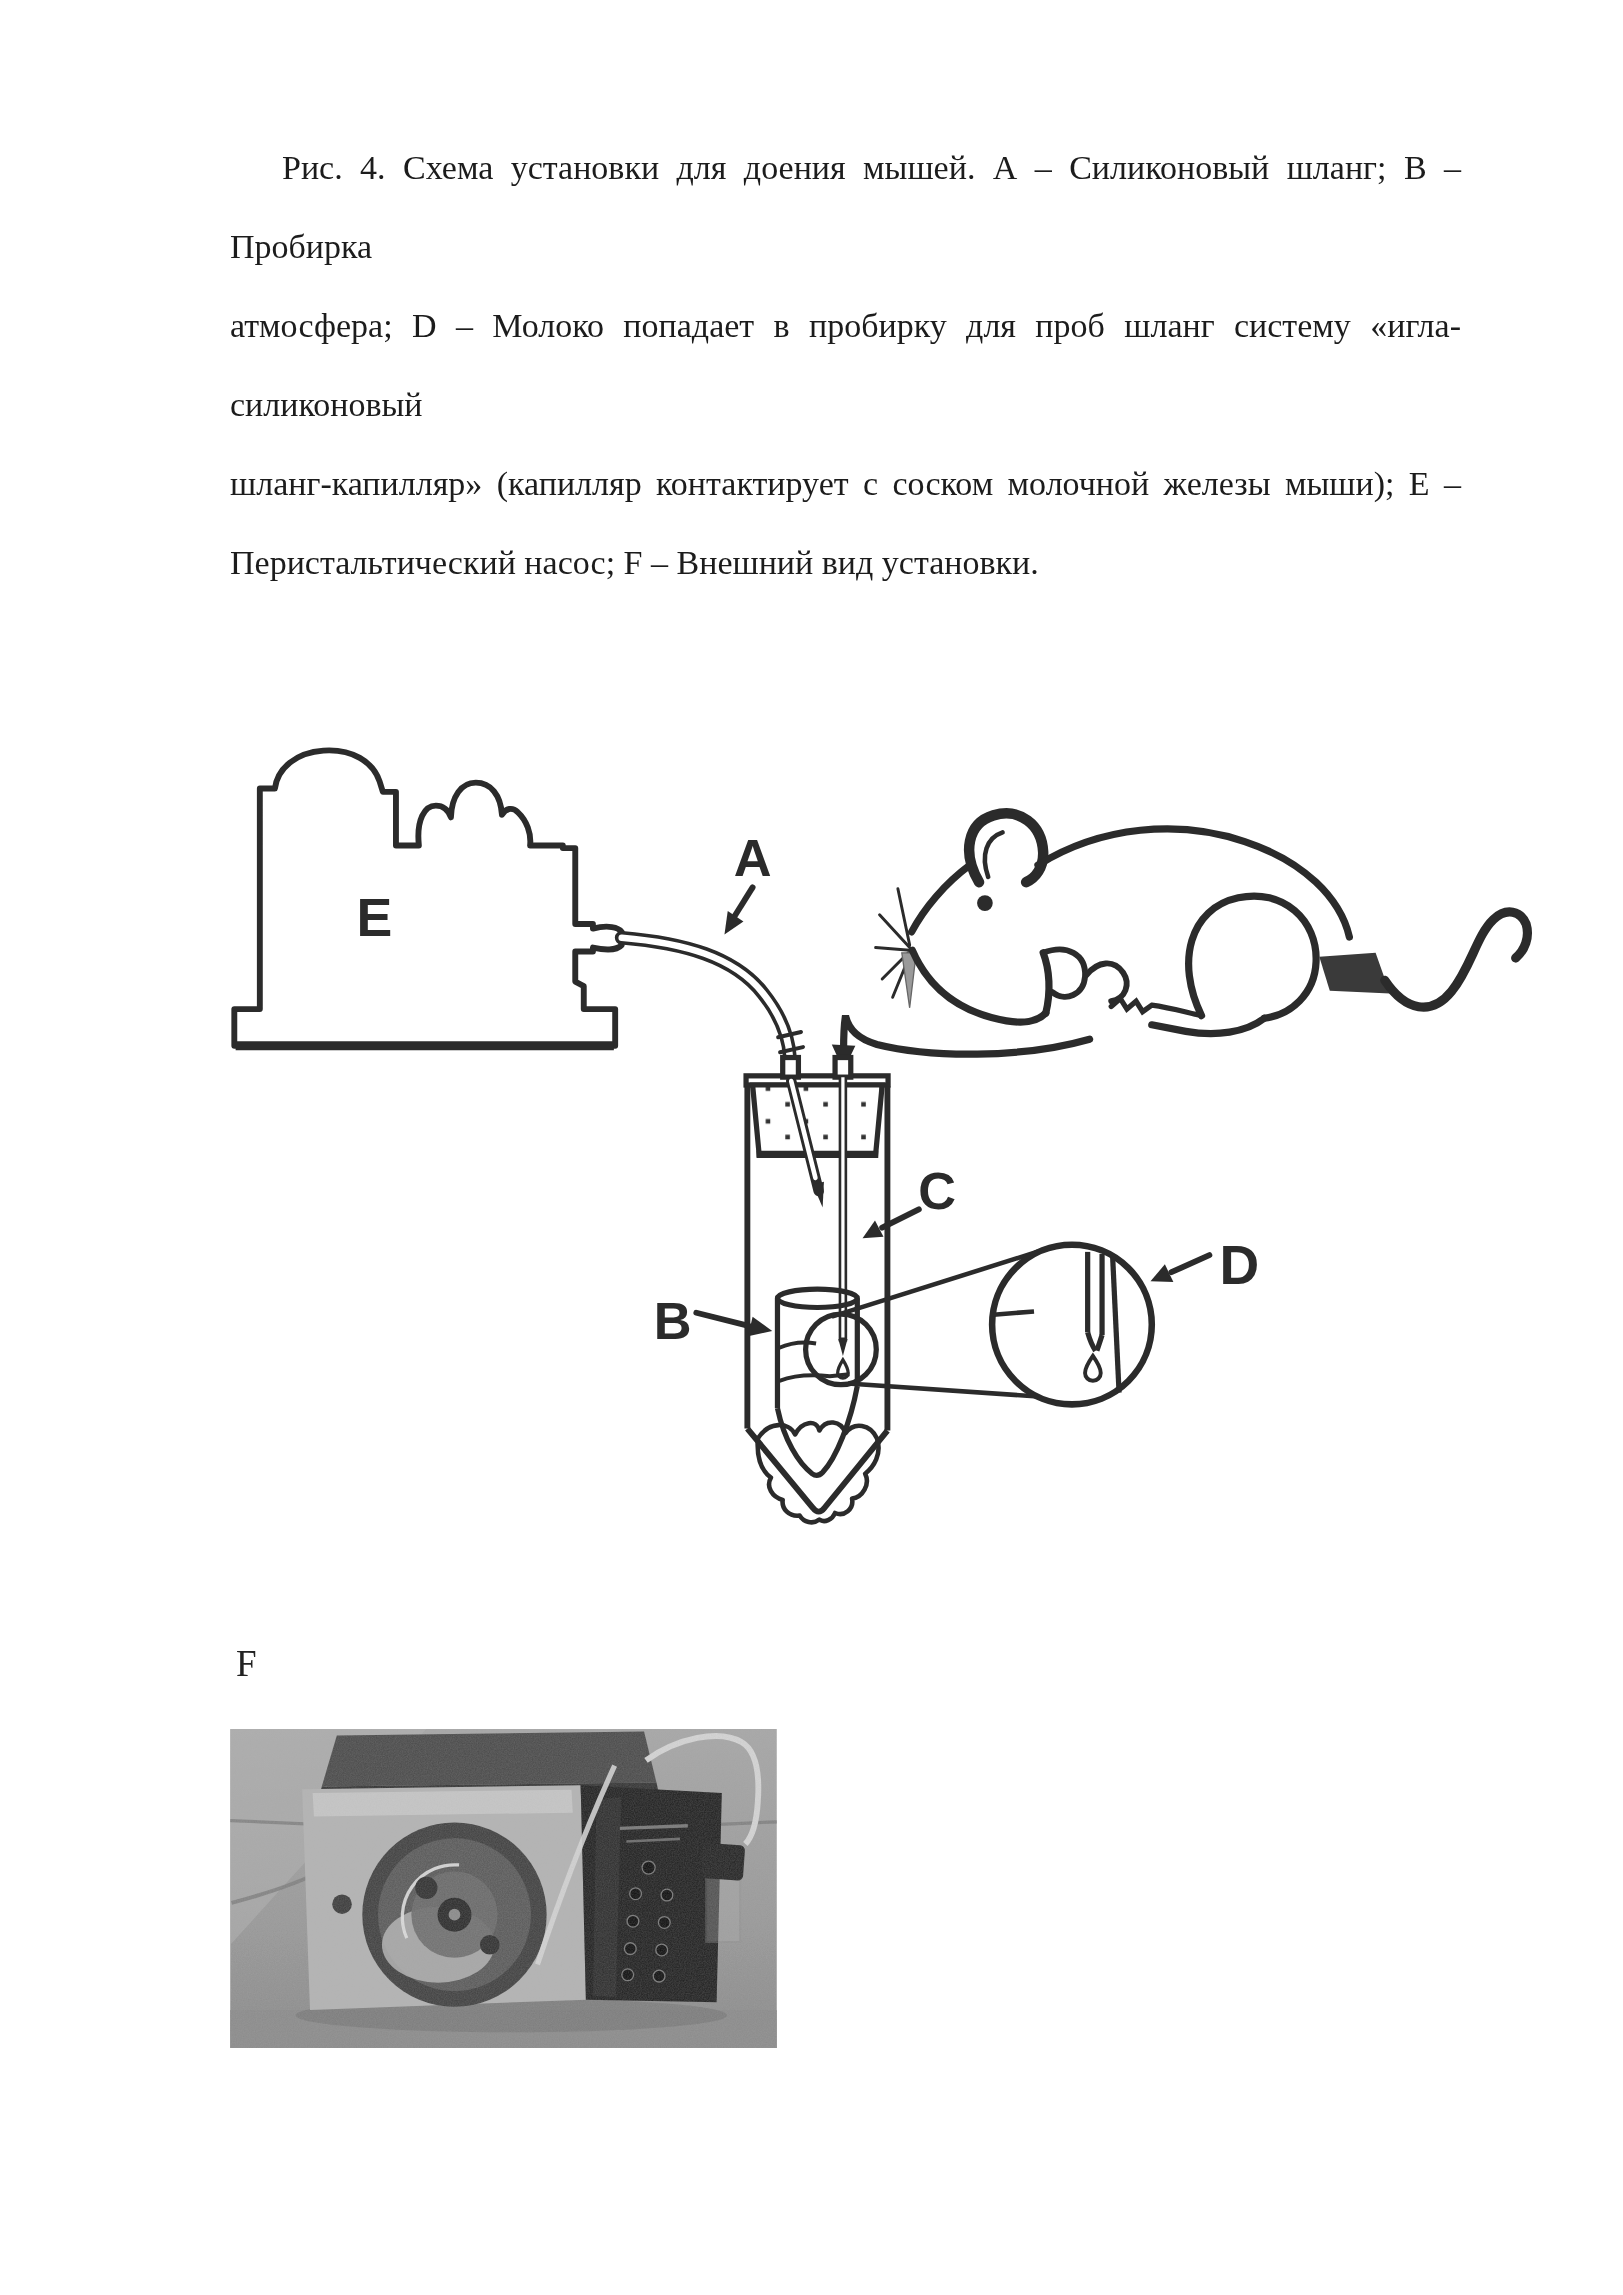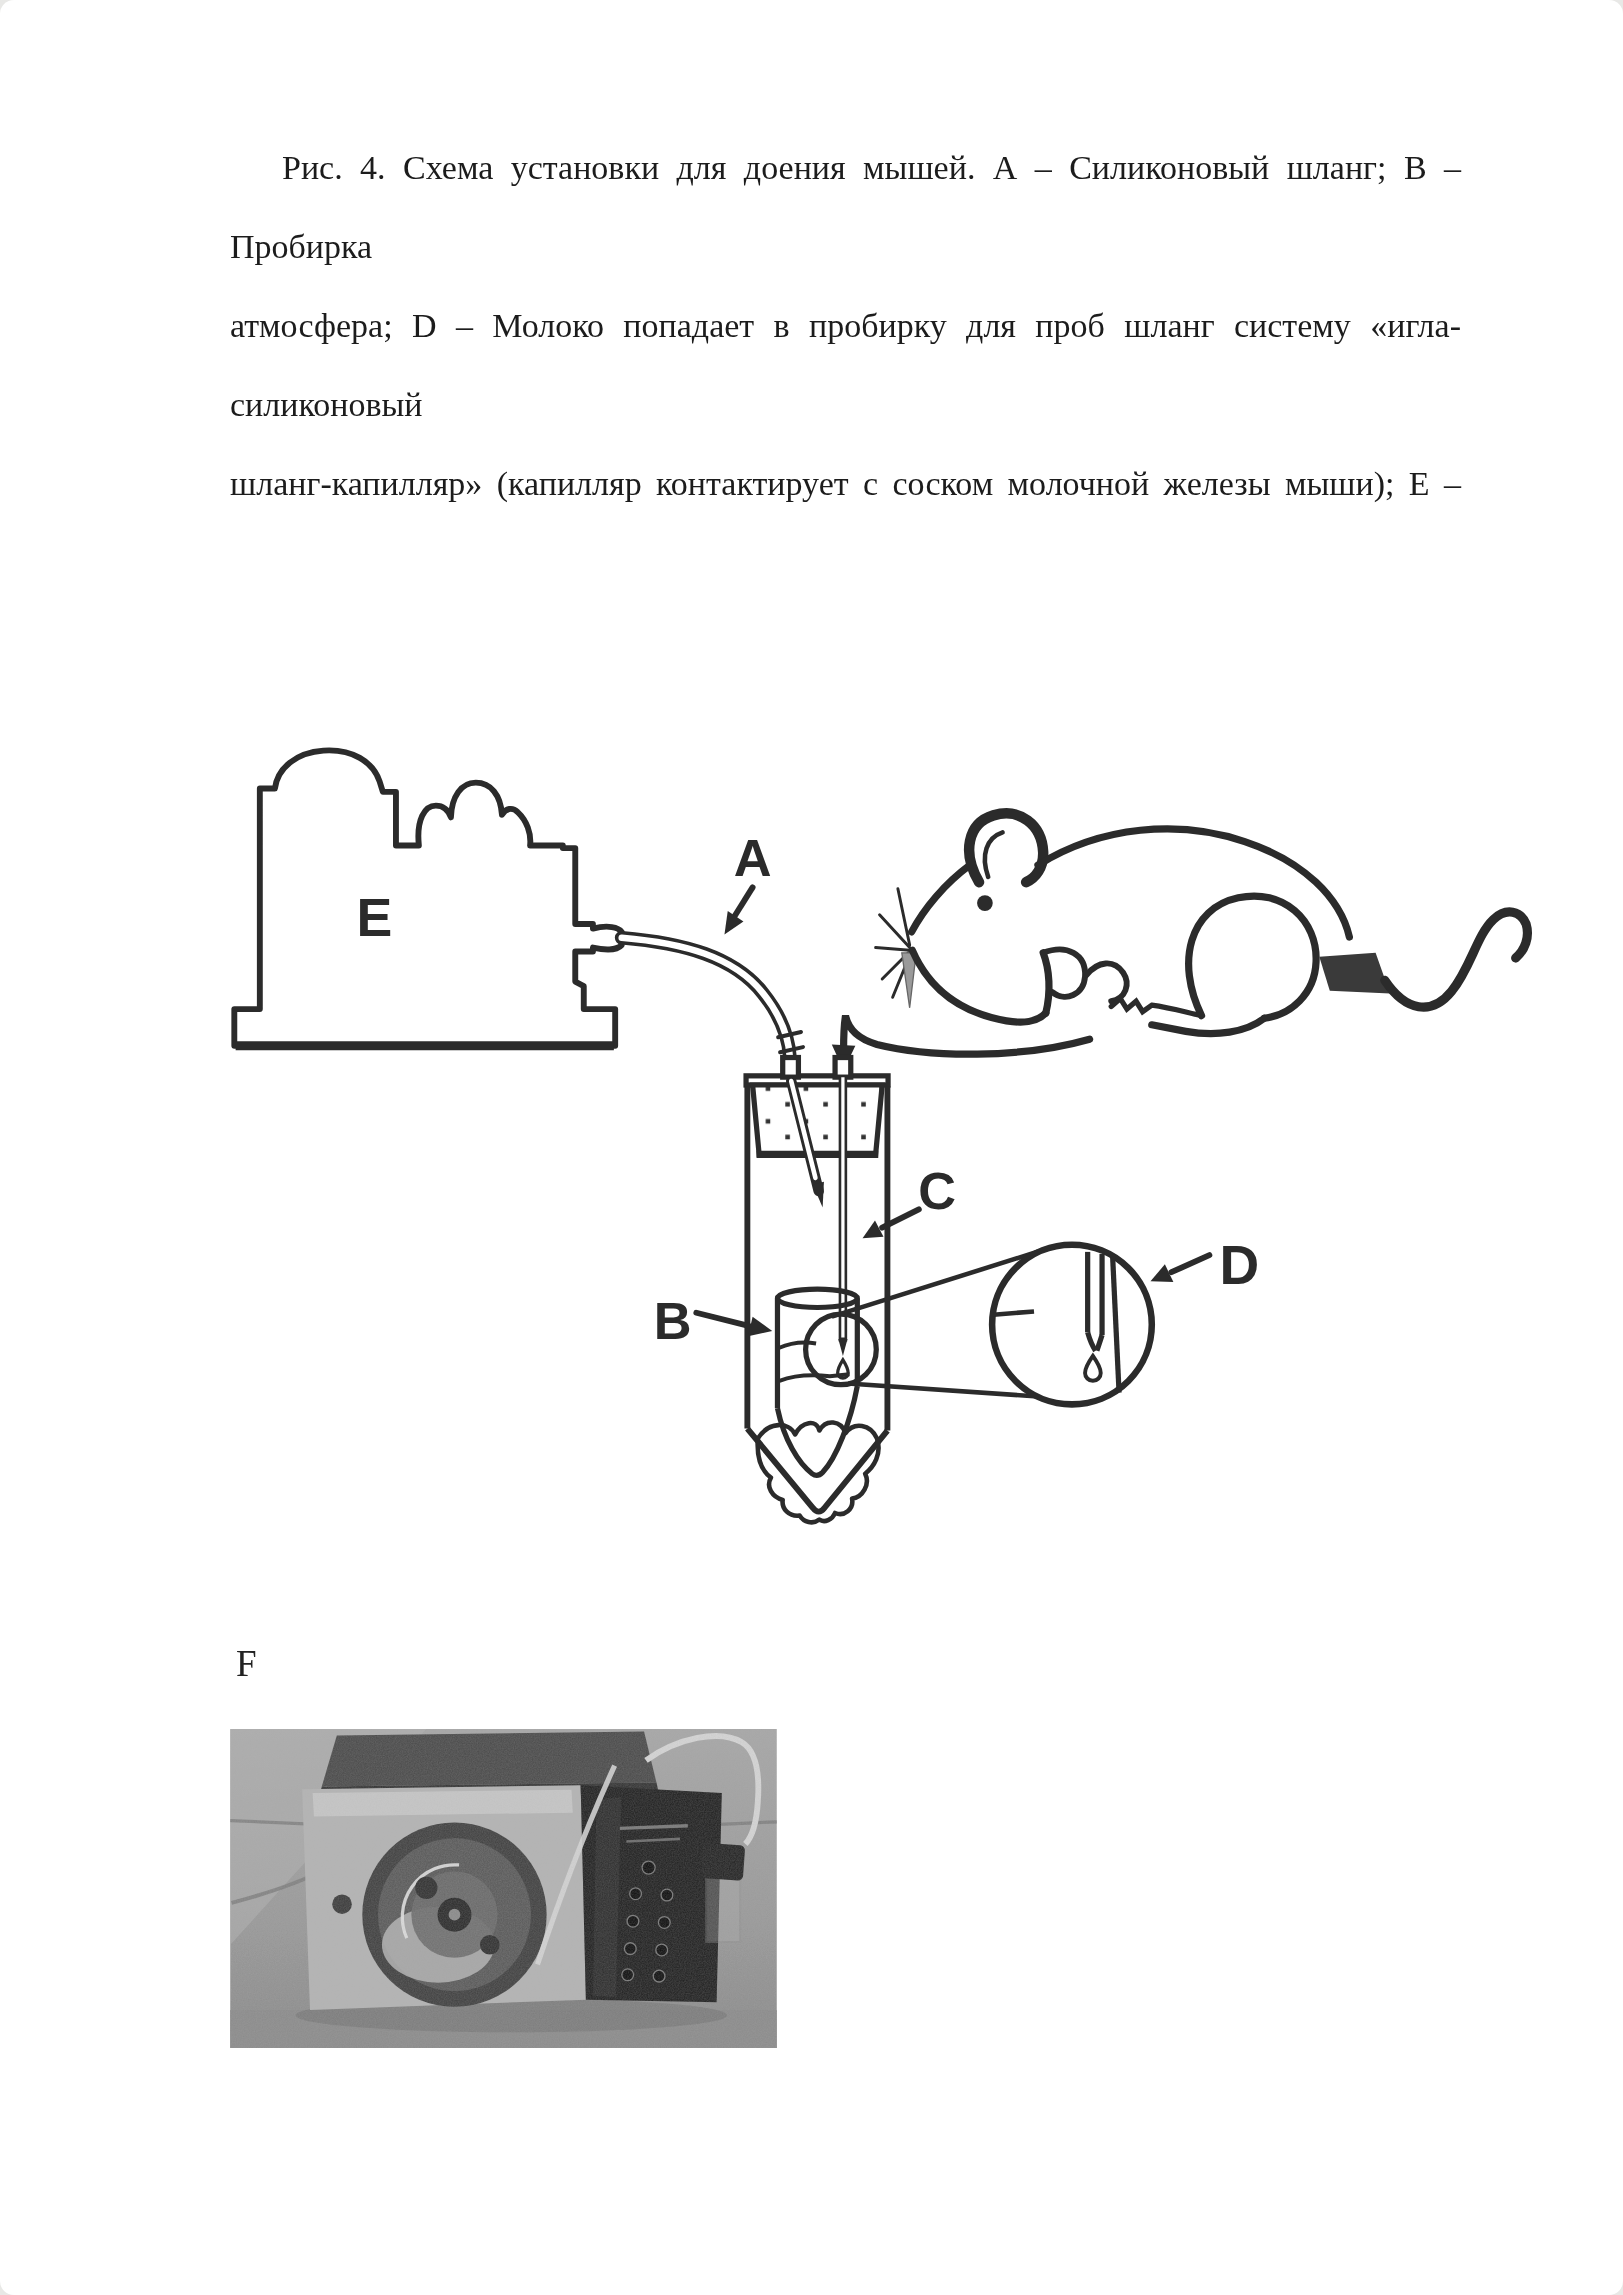--- a/index.html
+++ b/index.html
@@ -3,21 +3,20 @@
 <meta charset="utf-8">
 <style>
   html,body{margin:0;padding:0;background:#e8e8e6;}
   .page{
     position:relative;
     width:1623px;height:2295px;
     background:#ffffff;
     font-family:"Liberation Serif", serif;
     overflow:hidden;
     margin:0 auto;
-    border-radius:14px;
   }
   .caption{
     position:absolute;left:230px;top:128px;width:1231px;
     color:#1c1c1c;
   }
   .caption .cap-line{
     font-size:34px;line-height:79px;
     text-align:justify;text-align-last:justify;
     white-space:nowrap0;
   }
@@ -35,20 +34,21 @@
 </style>
 </head>
 <body>
 
 <div class="page">
 
   <div class="caption">
     <div class="cap-line first">Рис. 4. Схема установки для доения мышей. А – Силиконовый шланг; В – Пробирка</div>
     <div class="cap-line">атмосфера; D – Молоко попадает в пробирку для проб шланг систему «игла-силиконовый</div>
     <div class="cap-line">шланг-капилляр» (капилляр контактирует с соском молочной железы мыши); Е –</div>
+    <div class="cap-line last">Перистальтический насос; F – Внешний вид установки.</div>
   </div>
 
   <svg class="diagram-svg" width="1623" height="2295" viewBox="0 0 2480 3507">
     <defs>
       <pattern id="dots" width="58" height="50" patternUnits="userSpaceOnUse">
         <rect width="58" height="50" fill="#ffffff"></rect>
         <rect x="10" y="10" width="7" height="7" fill="#333"></rect>
         <rect x="40" y="34" width="7" height="7" fill="#333"></rect>
       </pattern>
     </defs>

